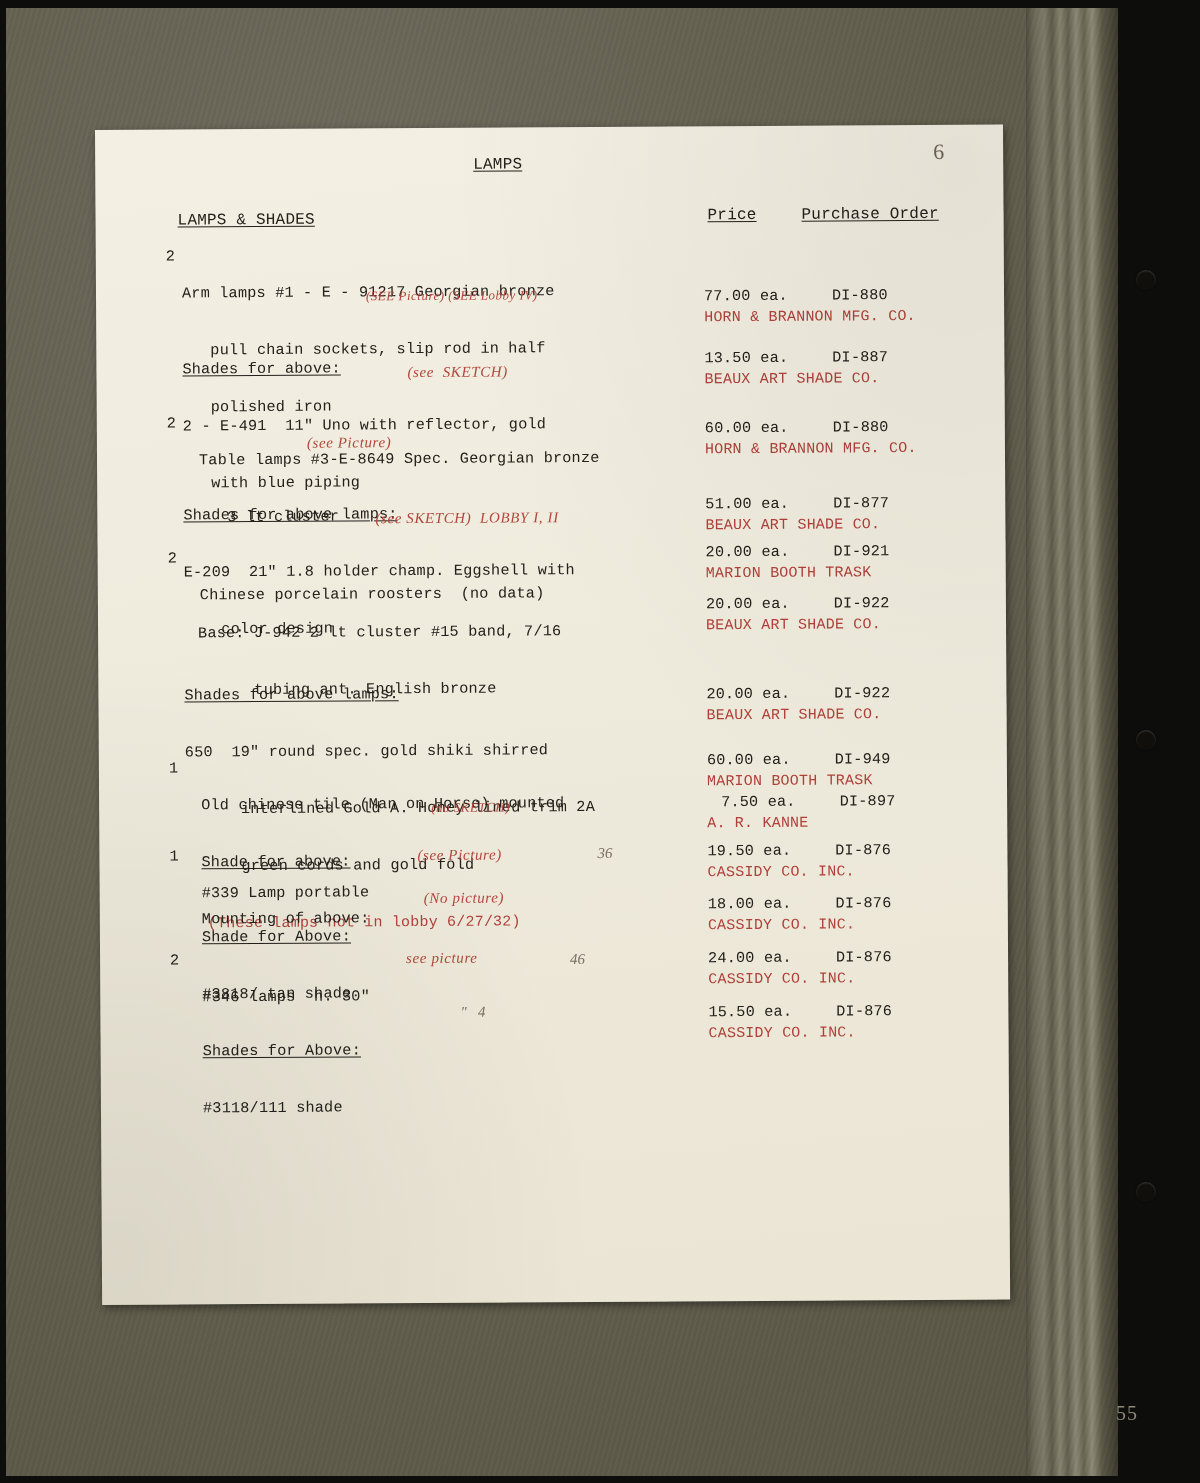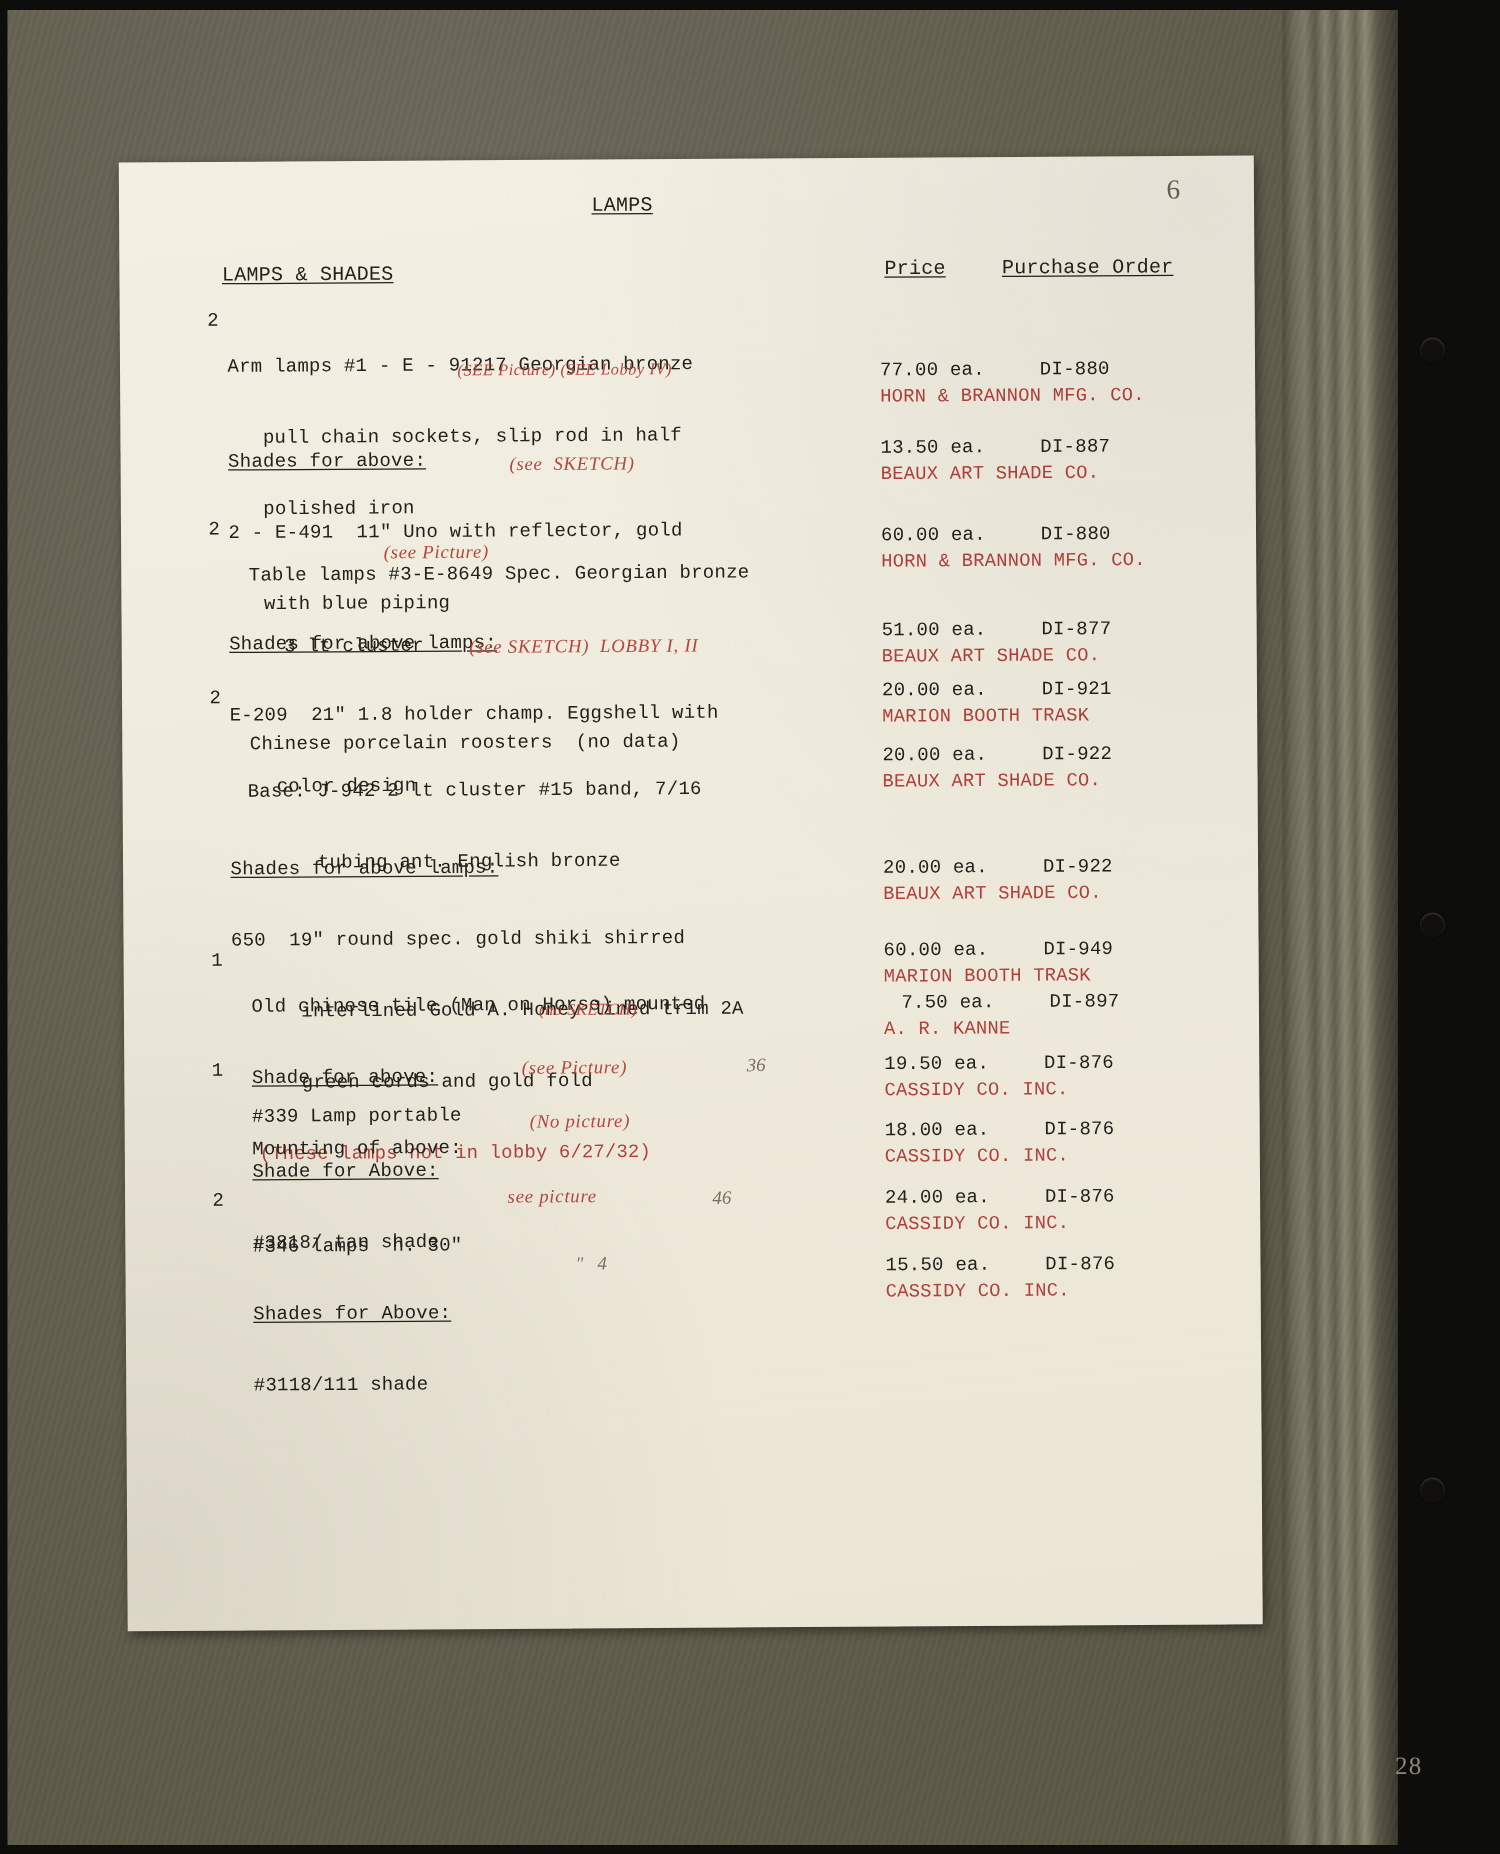--- a/index.html
+++ b/index.html
@@ -166,21 +166,21 @@
 
 <div id="scan">
   <div id="board">
     <div id="binding"></div>
   </div>
 
   <div class="hole" id="hole1"></div>
   <div class="hole" id="hole2"></div>
   <div class="hole" id="hole3"></div>
 
-  <div id="footnum">28</div>
+  <div id="footnum">55</div>
 
   <div id="sheet">
 
     <div id="pagenum">6</div>
 
     <div id="title" class="typed u">LAMPS</div>
 
     <div id="col-head-left" class="typed u">LAMPS &amp; SHADES</div>
     <div id="col-head-price" class="typed u">Price</div>
     <div id="col-head-po" class="typed u">Purchase Order</div>

